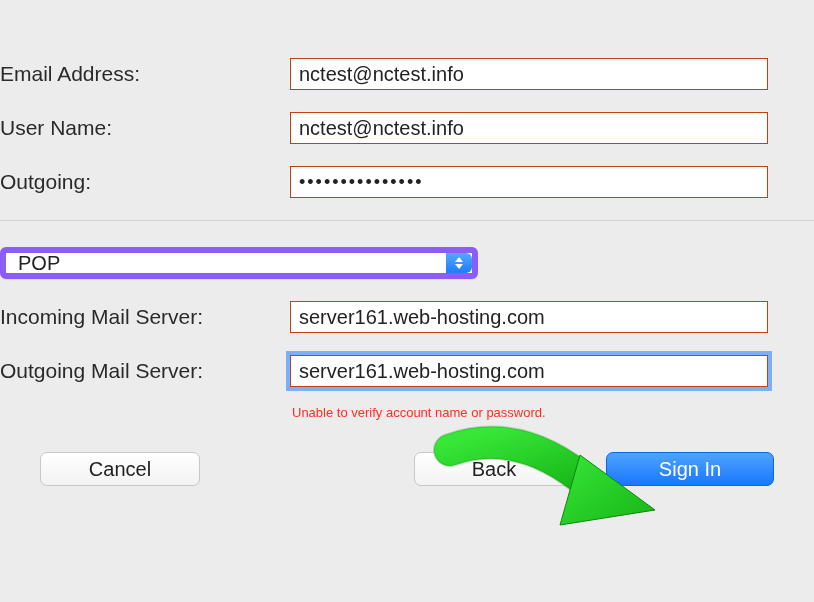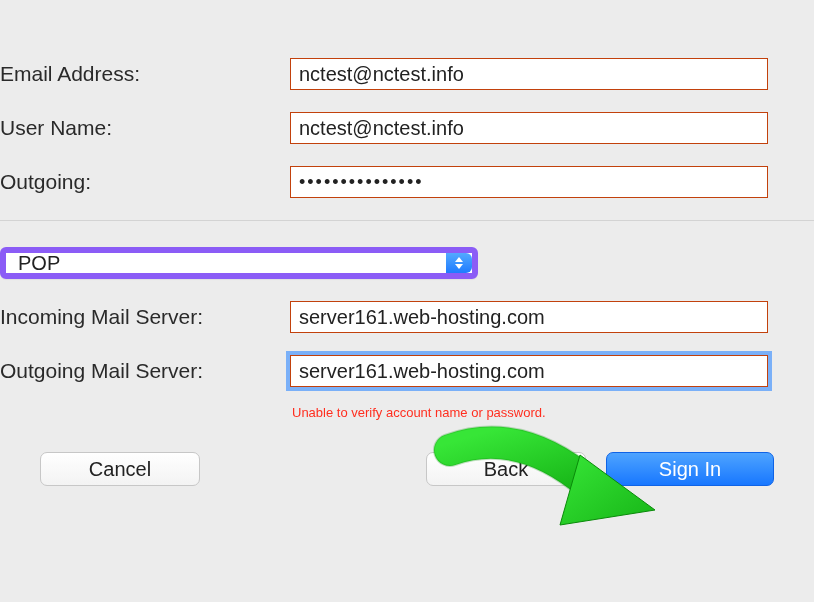--- a/index.html
+++ b/index.html
@@ -100,21 +100,21 @@
     font-size: 13px;
     margin-left: 292px;
     margin-top: -4px;
     margin-bottom: 32px;
   }
 
   .button-row {
     display: flex;
     align-items: flex-end;
     padding: 0 40px 0 40px;
-    gap: 20px;
+    gap: 32px;
     margin-top: 8px;
   }
   .spacer { flex: 1; }
   .btn {
     height: 34px;
     min-width: 160px;
     border-radius: 7px;
     border: 1px solid #c7c7c7;
     background: linear-gradient(#ffffff, #f3f3f3);
     font-size: 20px;

